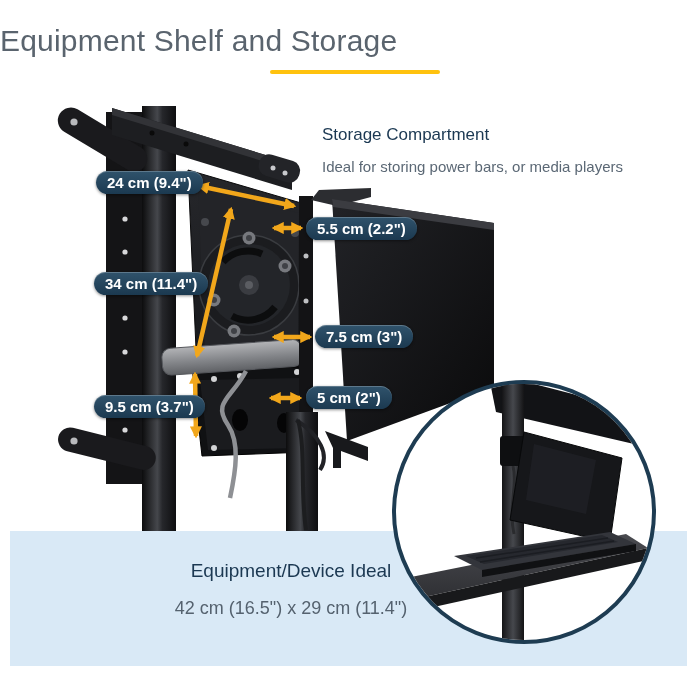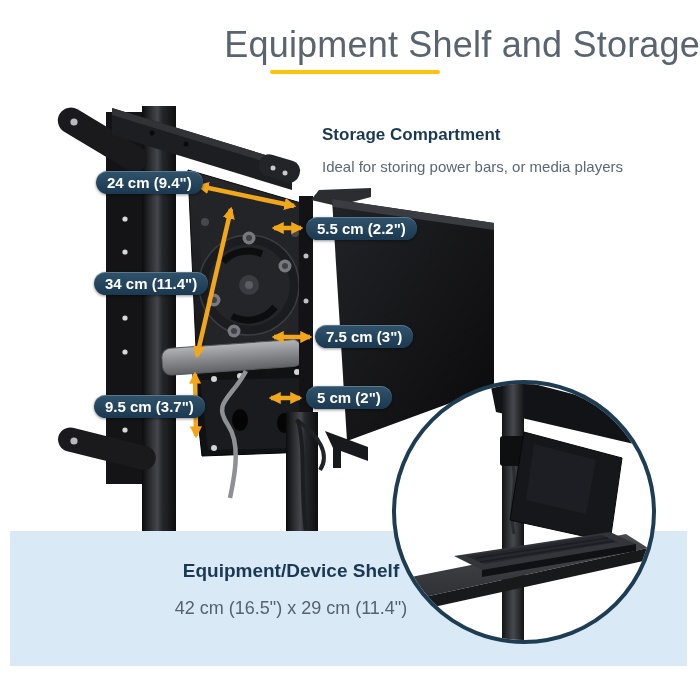--- a/index.html
+++ b/index.html
@@ -3,25 +3,25 @@
 <meta charset="utf-8">
 <style>
   :root{
     --accent-yellow:#ffc20e; --arrow-yellow:#f2a71b; --navy:#1b3852;
     --pill-top:#30536c; --pill-bottom:#1b3950; --title-gray:#5a646e;
     --body-gray:#5b6875; --band-blue:#d9e9f6; --circle-border:#1e3c52;
   }
   html,body{margin:0;padding:0;background:#e8e8e8;}
   .stage{position:relative;width:700px;height:700px;background:#ffffff;overflow:hidden;
          font-family:"Liberation Sans",sans-serif;}
-  .title{position:absolute;left:0;top:24px;width:700px;text-align:right;
-         font-size:36px;color:var(--title-gray);letter-spacing:.2px;}
+  .title{position:absolute;left:0;top:24px;width:700px;text-align:left;
+         font-size:30px;color:var(--title-gray);letter-spacing:.2px;}
   .title-underline{position:absolute;left:270px;top:70px;width:170px;height:4px;
          background:var(--accent-yellow);border-radius:2px;}
-  .callout-head{font-weight:bold;font-size:17px;color:var(--navy);}
+  .callout-head{font-weight:normal;font-size:17px;color:var(--navy);}
   .callout-sub{font-size:15px;color:var(--body-gray);margin-top:13px;}
   .storage-callout{position:absolute;left:322px;top:124px;line-height:1.25;}
   .band{position:absolute;left:10px;top:531px;width:677px;height:135px;background:var(--band-blue);}
   .shelf-callout{position:absolute;left:10px;top:559px;width:562px;text-align:center;line-height:1.3;}
   .shelf-callout .callout-head{font-size:19px;}
   .shelf-callout .callout-sub{font-size:18px;color:#55626f;}
   .pill{position:absolute;padding:3px 11px;border-radius:20px;color:#fff;
         font-size:15px;font-weight:bold;white-space:nowrap;
         background:linear-gradient(180deg,var(--pill-top),var(--pill-bottom));
         box-shadow:0 1px 3px rgba(0,0,0,.45), inset 0 1px 0 rgba(255,255,255,.22);}
@@ -219,17 +219,17 @@
   <div class="pill" style="left:306px;top:217px;">5.5 cm (2.2")</div>
   <div class="pill" style="left:315px;top:325px;">7.5 cm (3")</div>
   <div class="pill" style="left:306px;top:386px;">5 cm (2")</div>
 
   <div class="storage-callout">
     <div class="callout-head">Storage Compartment</div>
     <div class="callout-sub">Ideal for storing power bars, or media players</div>
   </div>
 
   <div class="shelf-callout">
-    <div class="callout-head">Equipment/Device Shelf</div>
+    <div class="callout-head">Equipment/Device Ideal</div>
     <div class="callout-sub">42 cm (16.5") x 29 cm (11.4")</div>
   </div>
 
 </div>
 
 </body></html>

